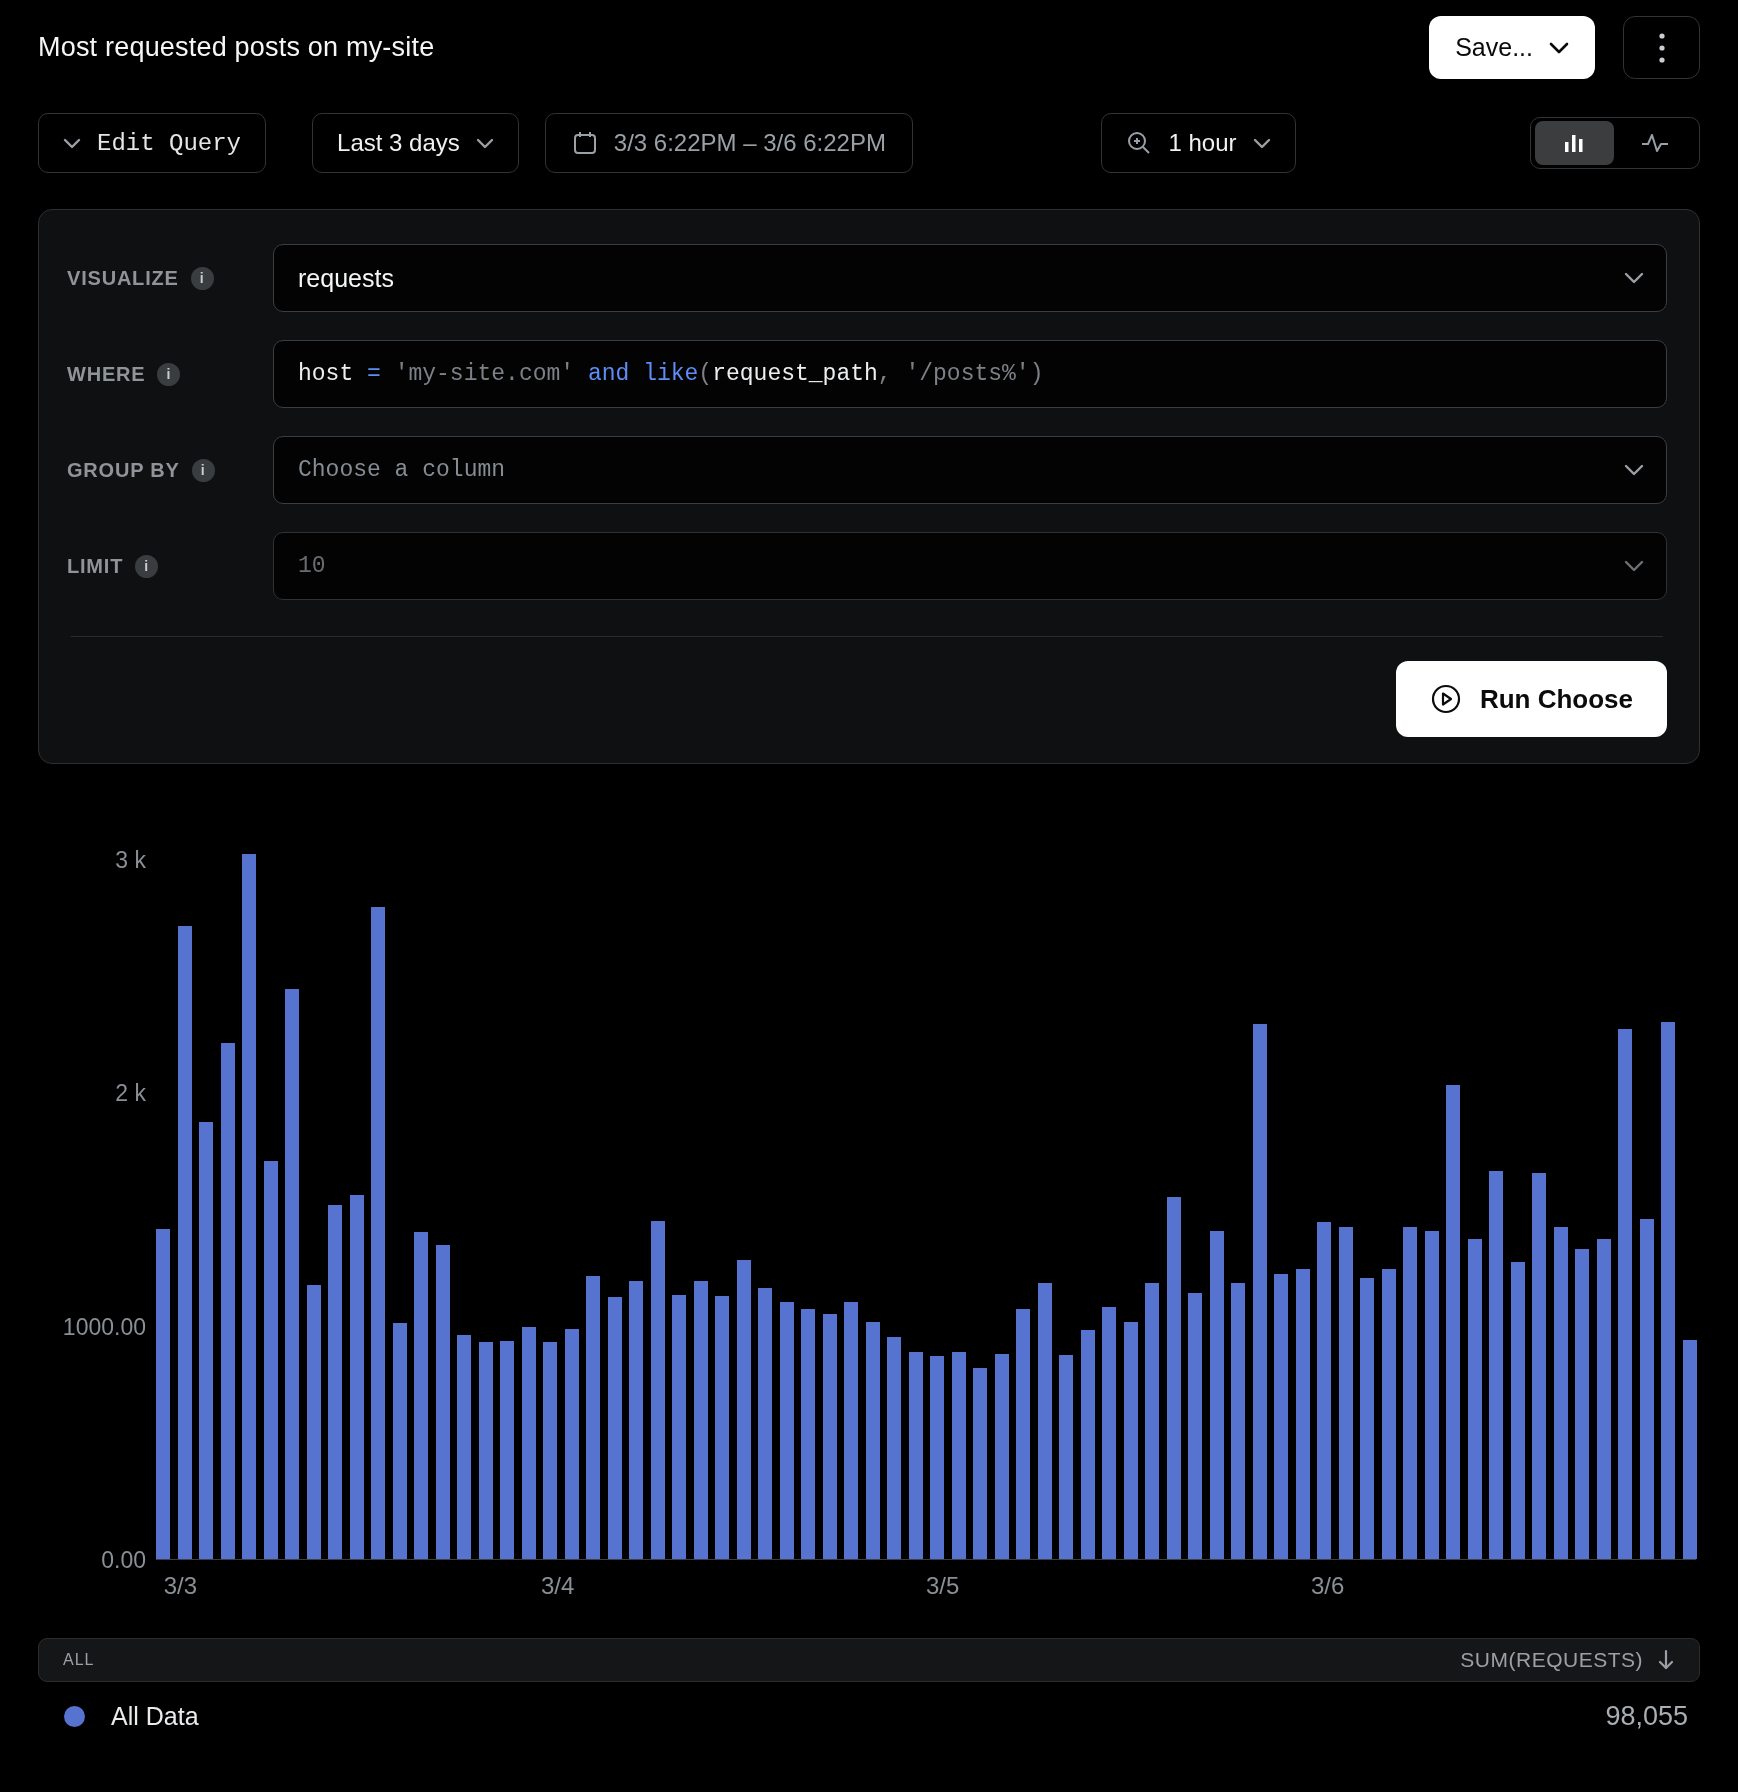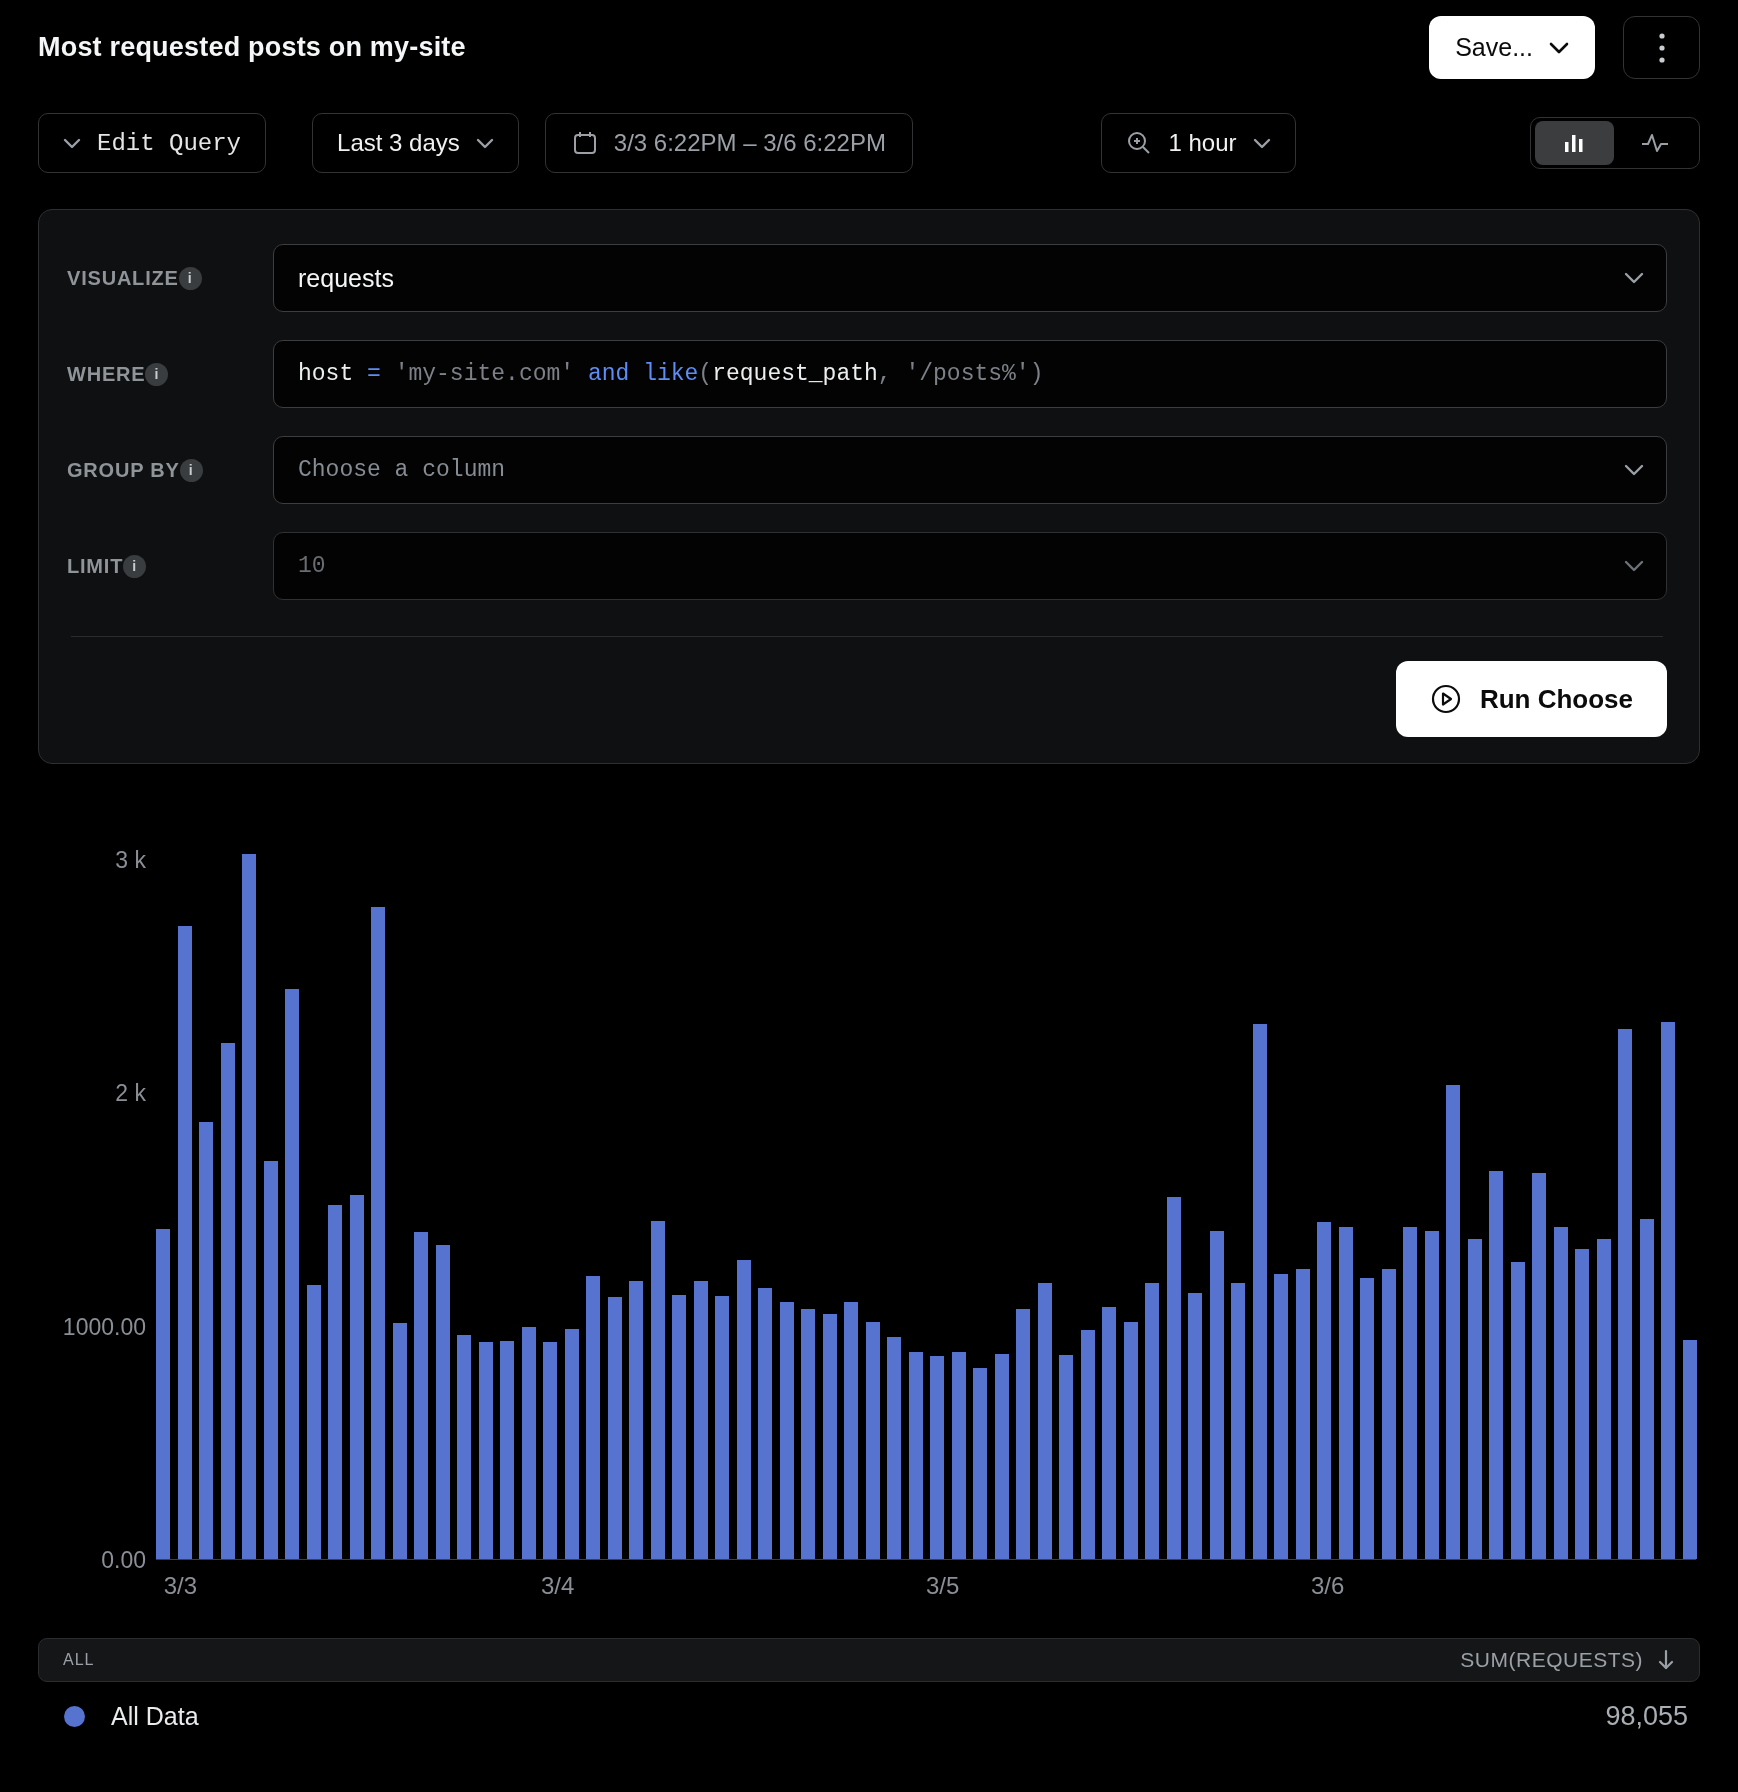--- a/index.html
+++ b/index.html
@@ -6,21 +6,21 @@
   html,body { background:#000; }
   body {
     width:1738px; height:1792px;
     font-family:"Liberation Sans", sans-serif;
     color:#f5f6f7; overflow:hidden;
   }
   .app { padding:16px 38px 0; position:relative; }
 
   
   .hdr { display:flex; align-items:center; height:63px; }
-  .title { font-size:27px; font-weight:700; letter-spacing:.2px;text-align:center; }
+  .title { font-size:27px; font-weight:400; letter-spacing:.2px;text-align:center; }
   .hdr-right { margin-left:auto; display:flex; align-items:center; gap:28px; }
   .btn-save {
     background:#fff; color:#0b0b0c; border:none; border-radius:12px;
     height:63px; padding:0 26px; font-size:25px; font-weight:500;
     display:flex; align-items:center; gap:16px; cursor:pointer;
     font-family:inherit;
   }
   .btn-kebab {
     width:77px; height:63px; background:transparent; border:1px solid #313335;
     border-radius:12px; display:flex; align-items:center; justify-content:center;
@@ -47,21 +47,21 @@
     justify-content:center; cursor:pointer; background:transparent; border:none;
   }
   .toggle-seg.sel { background:#3b3d3f; }
 
   
   .panel {
     margin-top:36px; background:#0f1011; border:1px solid #2d2f31;
     border-radius:14px; padding:34px 32px 26px 28px;
   }
   .qrow { display:grid; grid-template-columns:206px 1fr; align-items:center; margin-bottom:28px; }
-  .qlabel { display:flex; align-items:flex-end; font-size:20px; font-weight:700;
+  .qlabel { display:flex; align-items:flex-end; gap:12px; font-size:20px; font-weight:700;
     letter-spacing:.8px; color:#8f9499; }
   .info-dot {
     width:23px; height:23px; border-radius:50%; background:#3a3d40; color:#c9cdd1;
     font-size:14px; font-weight:700; display:flex; align-items:center; justify-content:center;
     cursor:pointer; font-style:normal;
   }
   .field {
     position:relative; height:68px; background:#030303; border:1px solid #3b3d40;
     border-radius:10px; display:flex; align-items:center; padding:0 60px 0 24px;
     font-size:25px; cursor:pointer;

